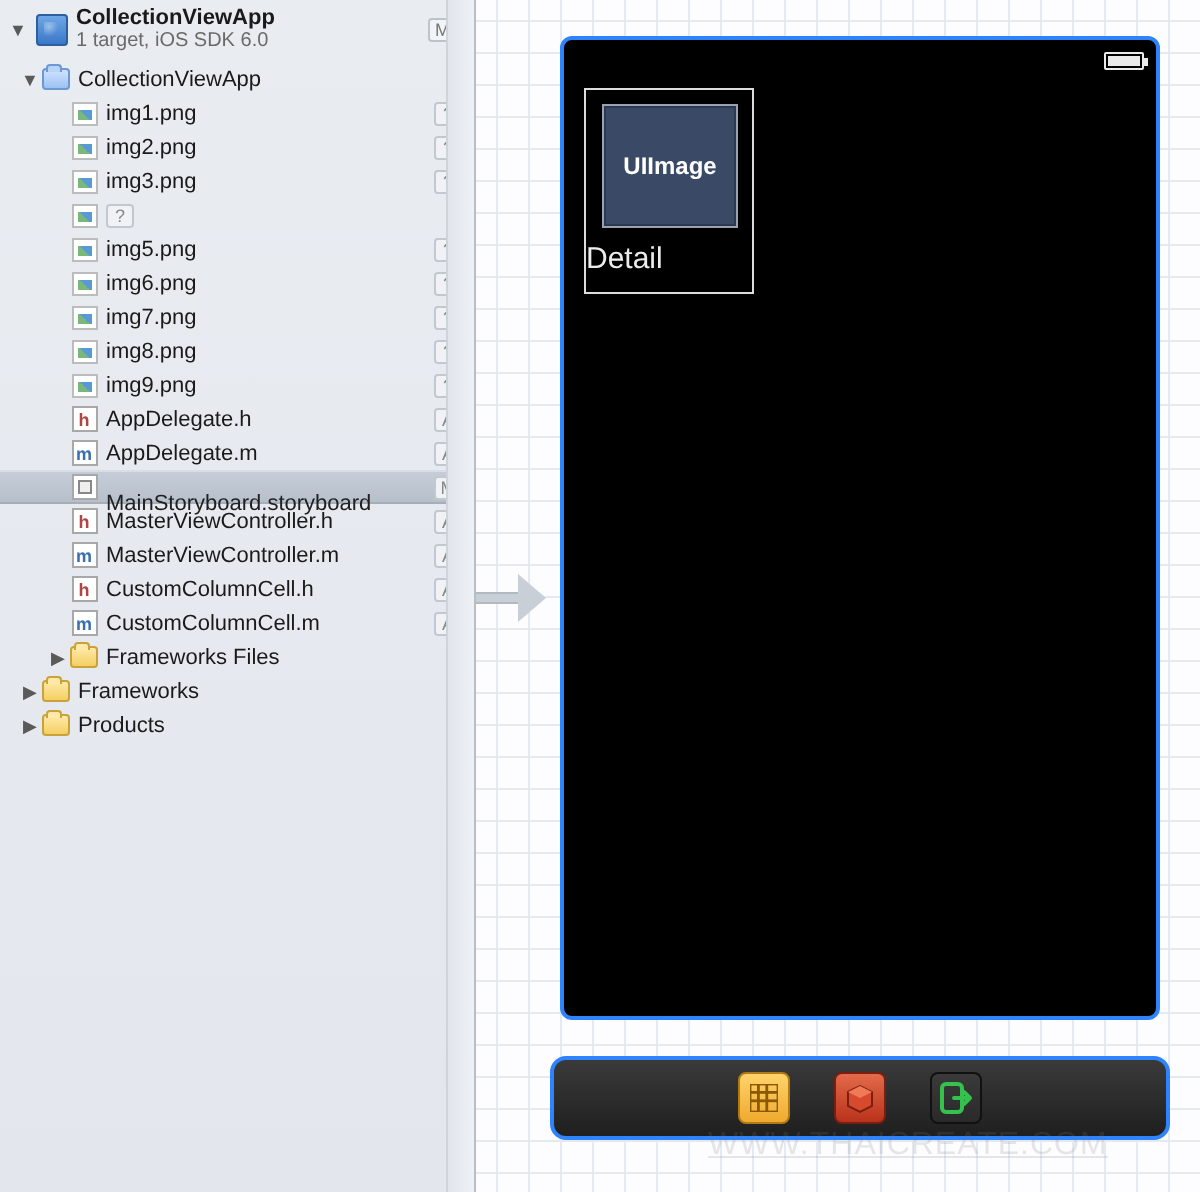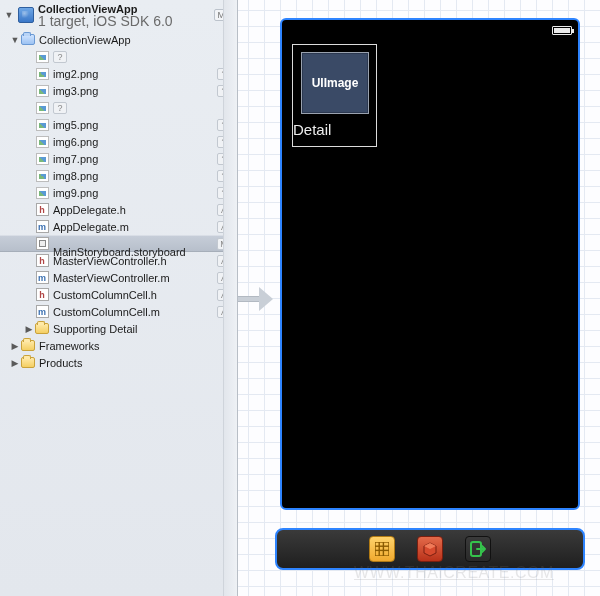--- a/index.html
+++ b/index.html
@@ -33,21 +33,21 @@
     border: 1px solid #2e5e9e;
     border-radius: 2px;
     position: relative;
   }
   .proj-header .proj-icon::after{
     content:""; position:absolute; inset:3px;
     background: radial-gradient(circle at 30% 30%, #fff6, transparent 60%);
   }
   .proj-header .titles { flex:1; line-height: 12px; }
   .proj-header .title { font-weight: bold; font-size: 11px; }
-  .proj-header .subtitle { font-size: 14px; color: #6a6a6a; }
+  .proj-header .subtitle { font-size: 10px; color: #6a6a6a; }
   .proj-header .badge {
     font-size: 9px; color:#777; border:1px solid #bcc3cc; background:#f2f4f7;
     padding: 0 3px; border-radius:2px; margin-right:2px;
   }
 
   .tree { padding: 2px 0 8px 0; }
   .row {
     display:flex; align-items:center;
     height: 17px;
     padding-right: 6px;
@@ -213,20 +213,21 @@
         </span>
       <span class="label">CollectionViewApp</span>
     </div>
 
     <div id="img-rows">
         <div class="row">
           <span class="indent" style="width:34px"></span>
           <span class="icon">
             <span class="ico-img"></span>
           </span>
+          <span class="label">img1.png</span>
           <span class="badge">?</span>
         </div>
         <div class="row">
           <span class="indent" style="width:34px"></span>
           <span class="icon">
             <span class="ico-img"></span>
           </span>
           <span class="label">img2.png</span>
           <span class="badge">?</span>
         </div>
@@ -346,21 +347,21 @@
           <span class="badge">A</span>
         </div>
       </div>
 
     <div class="row">
       <span class="indent" style="width:24px"></span>
       <span class="disclosure">▶</span>
       <span class="icon">
           <span class="ico-folder yellow"></span>
         </span>
-      <span class="label">Supporting Detail</span>
+      <span class="label">Frameworks Files</span>
     </div>
 
     <div class="row">
       <span class="indent" style="width:10px"></span>
       <span class="disclosure">▶</span>
       <span class="icon">
           <span class="ico-folder yellow"></span>
         </span>
       <span class="label">Frameworks</span>
     </div>

